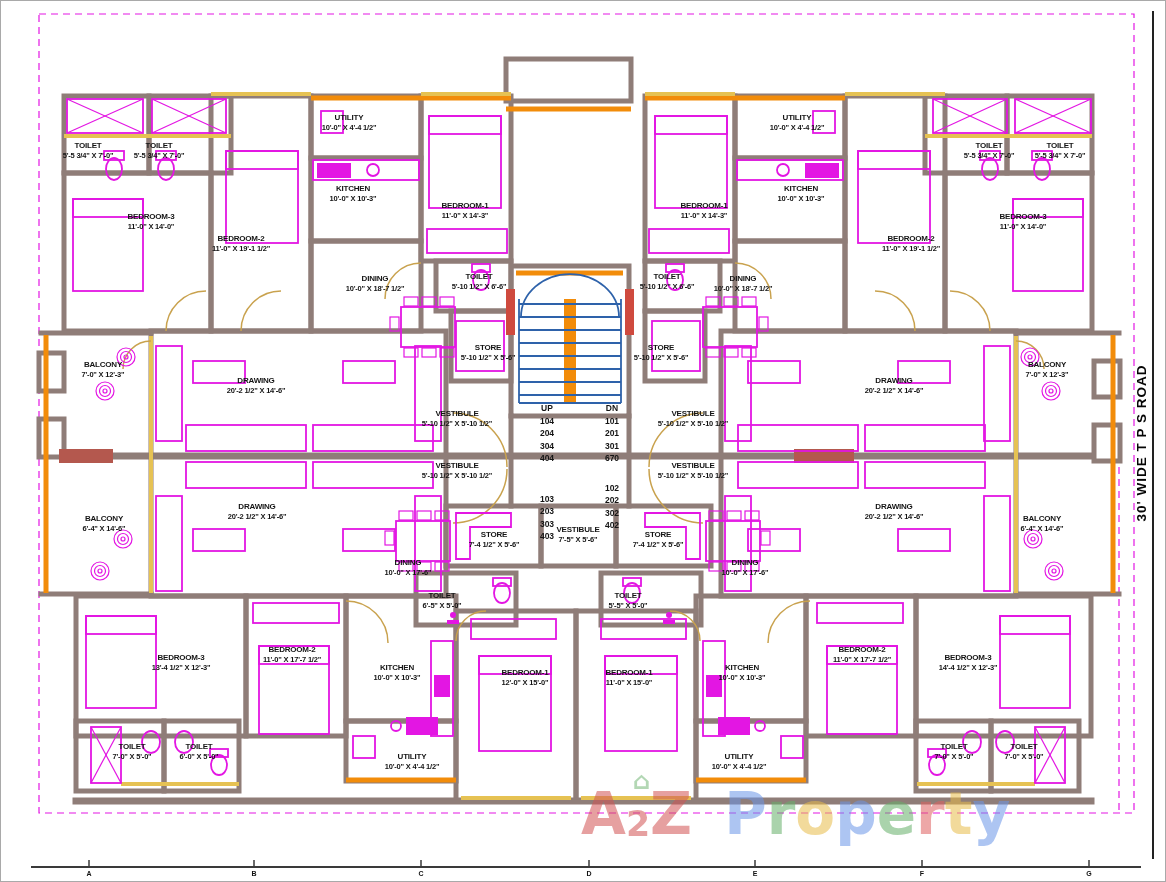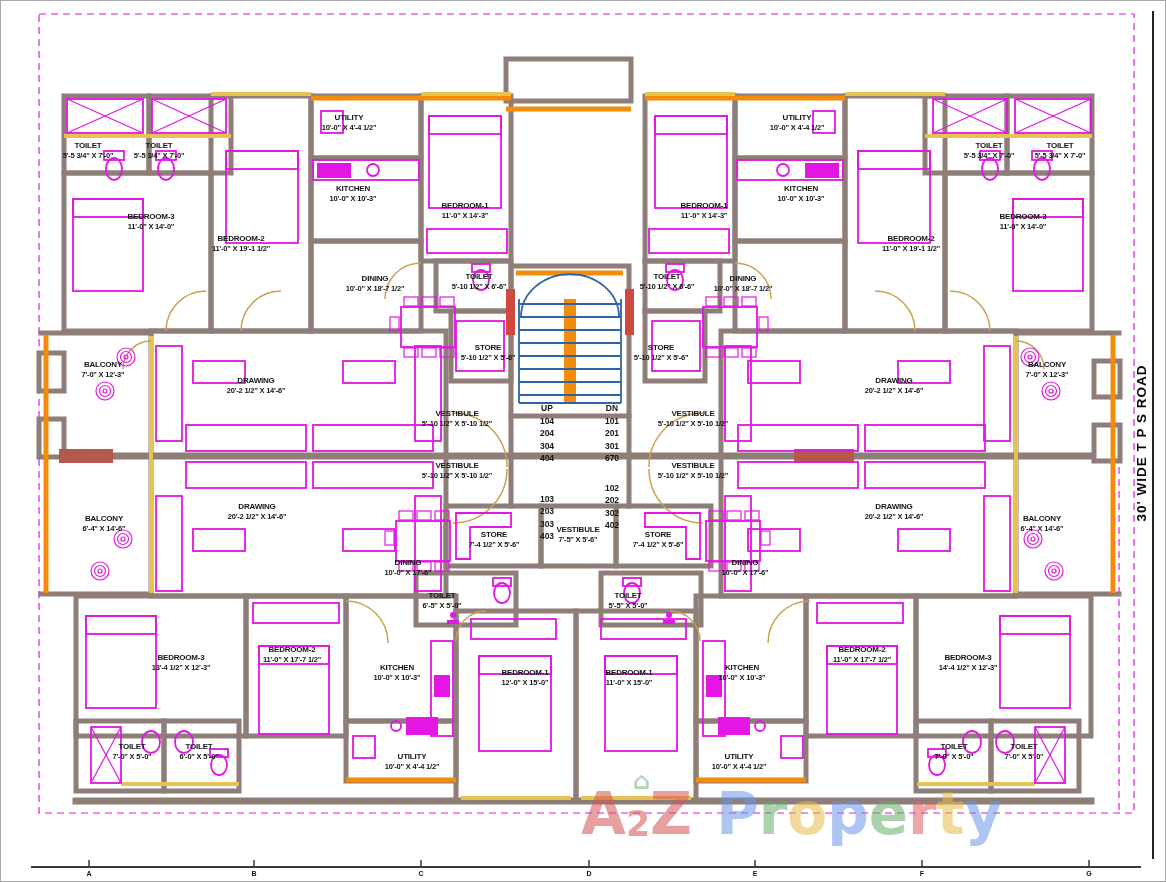--- a/index.html
+++ b/index.html
@@ -26,21 +26,21 @@
   .room-label{position:absolute;transform:translate(-50%,-50%);text-align:center;white-space:nowrap;color:#141414;z-index:5}
   .rname{display:block;font:700 8px/1.25 "Liberation Sans",sans-serif;letter-spacing:-.2px}
   .rdims{display:block;font:700 7.5px/1.25 "Liberation Sans",sans-serif;letter-spacing:-.2px}
   .stair-head{position:absolute;transform:translateX(-50%);font:700 8.5px/1 "Liberation Sans",sans-serif;color:#141414;z-index:5}
   .stair-col{position:absolute;transform:translateX(-50%);font:700 8.5px/1.45 "Liberation Sans",sans-serif;
              color:#141414;white-space:pre-line;text-align:center;z-index:5}
   .wm-mid{position:absolute;left:646px;top:264px;font:400 46px/1 "DejaVu Sans",sans-serif;
           color:#8e959e;opacity:.48;letter-spacing:1px;white-space:nowrap;z-index:4}
   .wm-bottom{position:absolute;left:580px;top:784px;font:700 58px/1 "DejaVu Sans",sans-serif;
              white-space:nowrap;z-index:4;opacity:.55}
-  .wm-a2z{color:#d25454;position:relative;margin-right:24px;display:inline-block}
+  .wm-a2z{color:#d25454;position:relative;margin-right:32px;display:inline-block}
   .wm-2{font-size:.6em;vertical-align:-.06em}
   .wm-house{position:absolute;left:52px;top:-16px;font-size:24px;color:#66b06a;opacity:.9}
   .wm-letter{display:inline-block}
   .road{position:absolute;left:1141px;top:442px;transform:translate(-50%,-50%) rotate(-90deg);
         font:700 13.5px/1 "Liberation Sans",sans-serif;letter-spacing:1px;color:#050505;white-space:nowrap;z-index:5}
   .axis-letter{position:absolute;top:869px;transform:translateX(-50%);
                font:700 7px/1 "Liberation Sans",sans-serif;color:#111;z-index:5}
   .layer{position:absolute;left:0;top:0;width:100%;height:100%;z-index:5;pointer-events:none}
 </style>
 </head>

